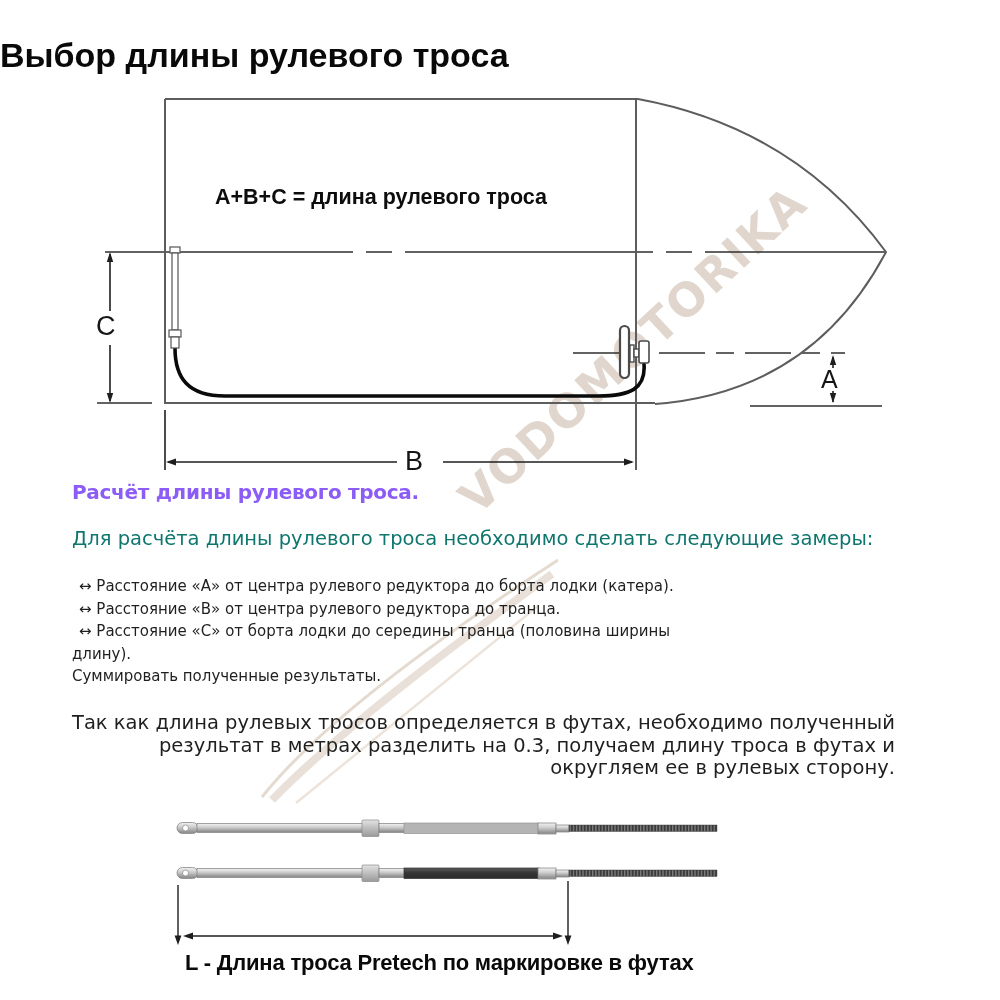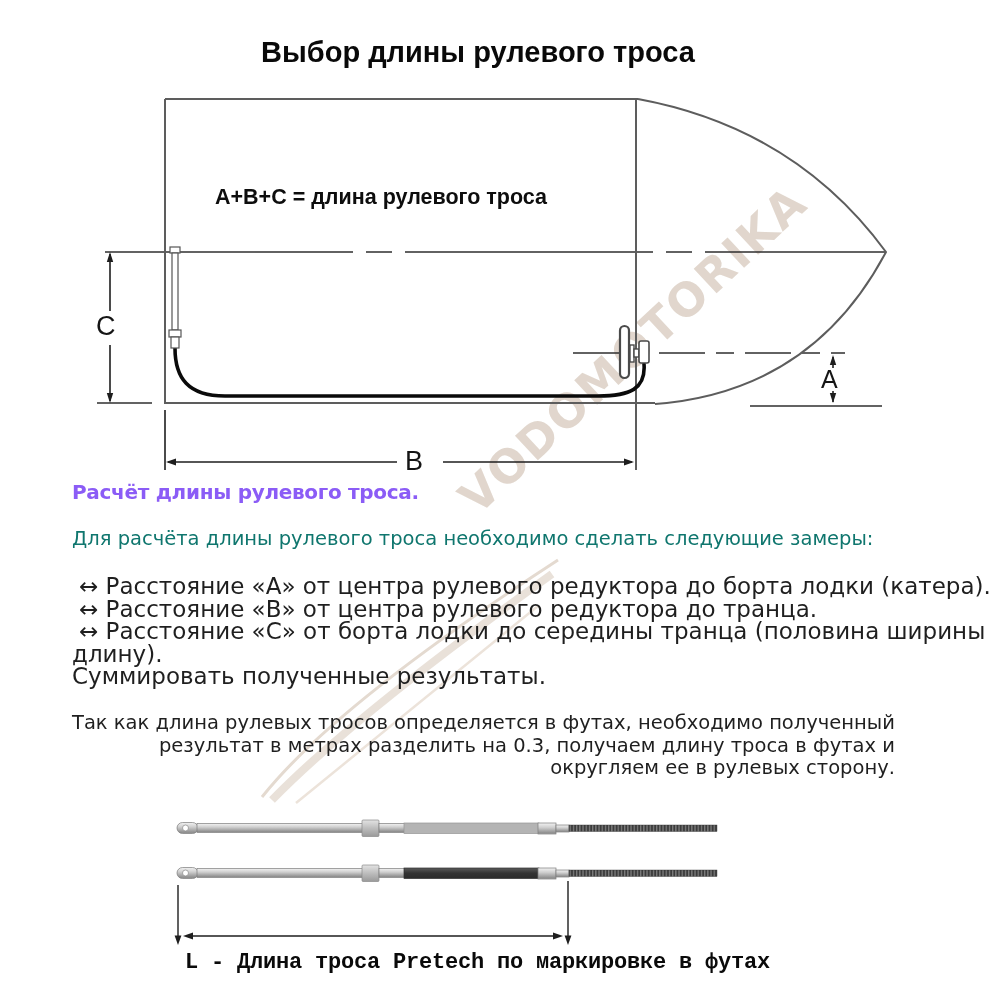--- a/index.html
+++ b/index.html
@@ -9,38 +9,38 @@
   
   #watermark-text{left:409px;top:331px;width:430px;text-align:center;
     font-family:"DejaVu Sans",sans-serif;font-weight:bold;font-size:46px;letter-spacing:2px;
     color:#dcd0c5;opacity:.85;transform:rotate(-43deg);transform-origin:center;white-space:nowrap;z-index:0;}
   #watermark-swoosh{left:0;top:0;z-index:0;pointer-events:none;}
   
   #boat-svg,#cable-svg{left:0;z-index:1;}
   #boat-svg{top:0;}
   #cable-svg{top:795px;}
   
-  #page-title{left:0;top:36px;width:940px;text-align:center;z-index:2;
-    font-family:"Liberation Sans",sans-serif;font-weight:bold;font-size:29px;color:#090909;margin-left:8px;}
+  #page-title{left:0;top:36px;width:940px;text-align:left;z-index:2;
+    font-family:"Liberation Sans",sans-serif;font-weight:bold;font-size:34px;color:#090909;}
   #formula{left:215px;top:185px;z-index:2;font-family:"Liberation Sans",sans-serif;
     font-weight:bold;font-size:21.5px;color:#0d0d0d;white-space:nowrap;}
   .dim-label{z-index:2;font-family:"Liberation Sans",sans-serif;color:#151515;}
   #label-c{left:96px;top:311px;font-size:27px;}
   #label-b{left:405px;top:446px;font-size:27px;}
   #label-a{left:821px;top:365px;font-size:25px;}
   
   .bodyline{left:72px;z-index:2;font-size:19.5px;line-height:22.5px;white-space:nowrap;color:#0f766e;}
   #heading{left:72px;top:480px;z-index:2;font-weight:bold;font-size:20px;letter-spacing:-0.3px;
     color:#8b5cf6;white-space:nowrap;}
   #intro{top:528px;}
-  #list-block{left:72px;top:575px;z-index:2;font-size:23px;line-height:22.5px;color:#1f1f1f;}
+  #list-block{left:72px;top:575px;z-index:2;font-size:15px;line-height:22.5px;color:#1f1f1f;}
   #list-block .indent{text-indent:7px;}
   #p2-block{left:72px;top:712px;z-index:2;font-size:19.5px;line-height:22.5px;color:#1f1f1f;text-align:right;}
   
-  #figure-caption{left:185px;top:950px;z-index:2;font-family:Liberation Mono, monospace;
+  #figure-caption{left:185px;top:950px;z-index:2;font-family:Liberation Sans, sans-serif;
     font-weight:bold;font-size:22px;letter-spacing:-0.2px;color:#0a0a0a;white-space:nowrap;}
 </style>
 </head>
 <body>
 
 <div id="page">
 
   <div id="watermark-text" class="abs">VODOMOTORIKA</div>
   <svg id="watermark-swoosh" class="abs" width="1000" height="1000" viewBox="0 0 1000 1000">
     <g fill="none" stroke="#e4dad0">

